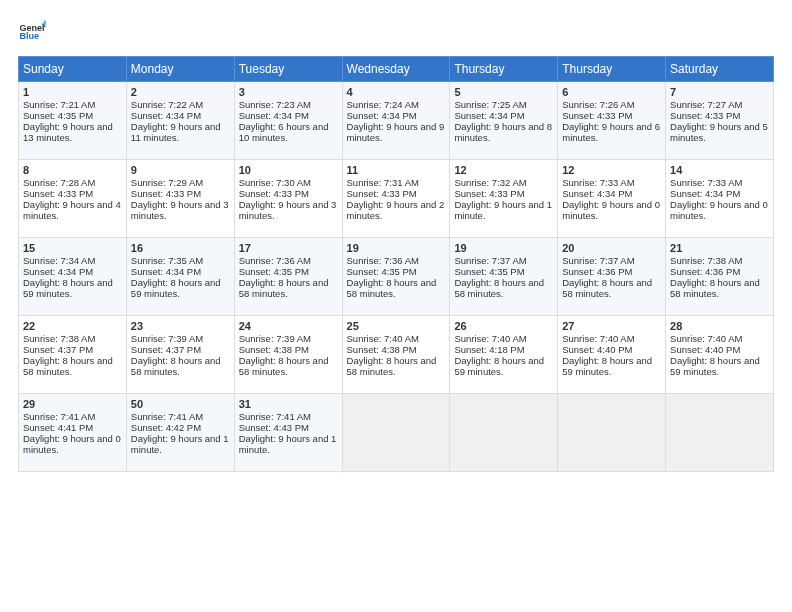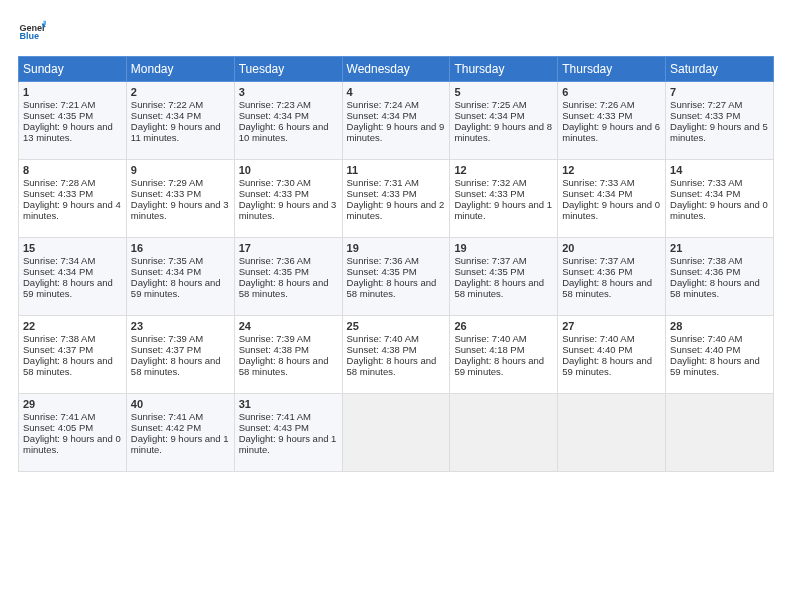--- a/index.html
+++ b/index.html
@@ -288,25 +288,25 @@
             <span class="day-num">28</span>
             <div>Sunrise: 7:40 AM</div>
             <div>Sunset: 4:40 PM</div>
             <div>Daylight: 8 hours and 59 minutes.</div>
           </td>
         </tr>
         <tr>
           <td>
             <span class="day-num">29</span>
             <div>Sunrise: 7:41 AM</div>
-            <div>Sunset: 4:05 PM</div>
+            <div>Sunset: 4:41 PM</div>
             <div>Daylight: 9 hours and 0 minutes.</div>
           </td>
           <td>
-            <span class="day-num">40</span>
+            <span class="day-num">50</span>
             <div>Sunrise: 7:41 AM</div>
             <div>Sunset: 4:42 PM</div>
             <div>Daylight: 9 hours and 1 minute.</div>
           </td>
           <td>
             <span class="day-num">31</span>
             <div>Sunrise: 7:41 AM</div>
             <div>Sunset: 4:43 PM</div>
             <div>Daylight: 9 hours and 1 minute.</div>
           </td>

